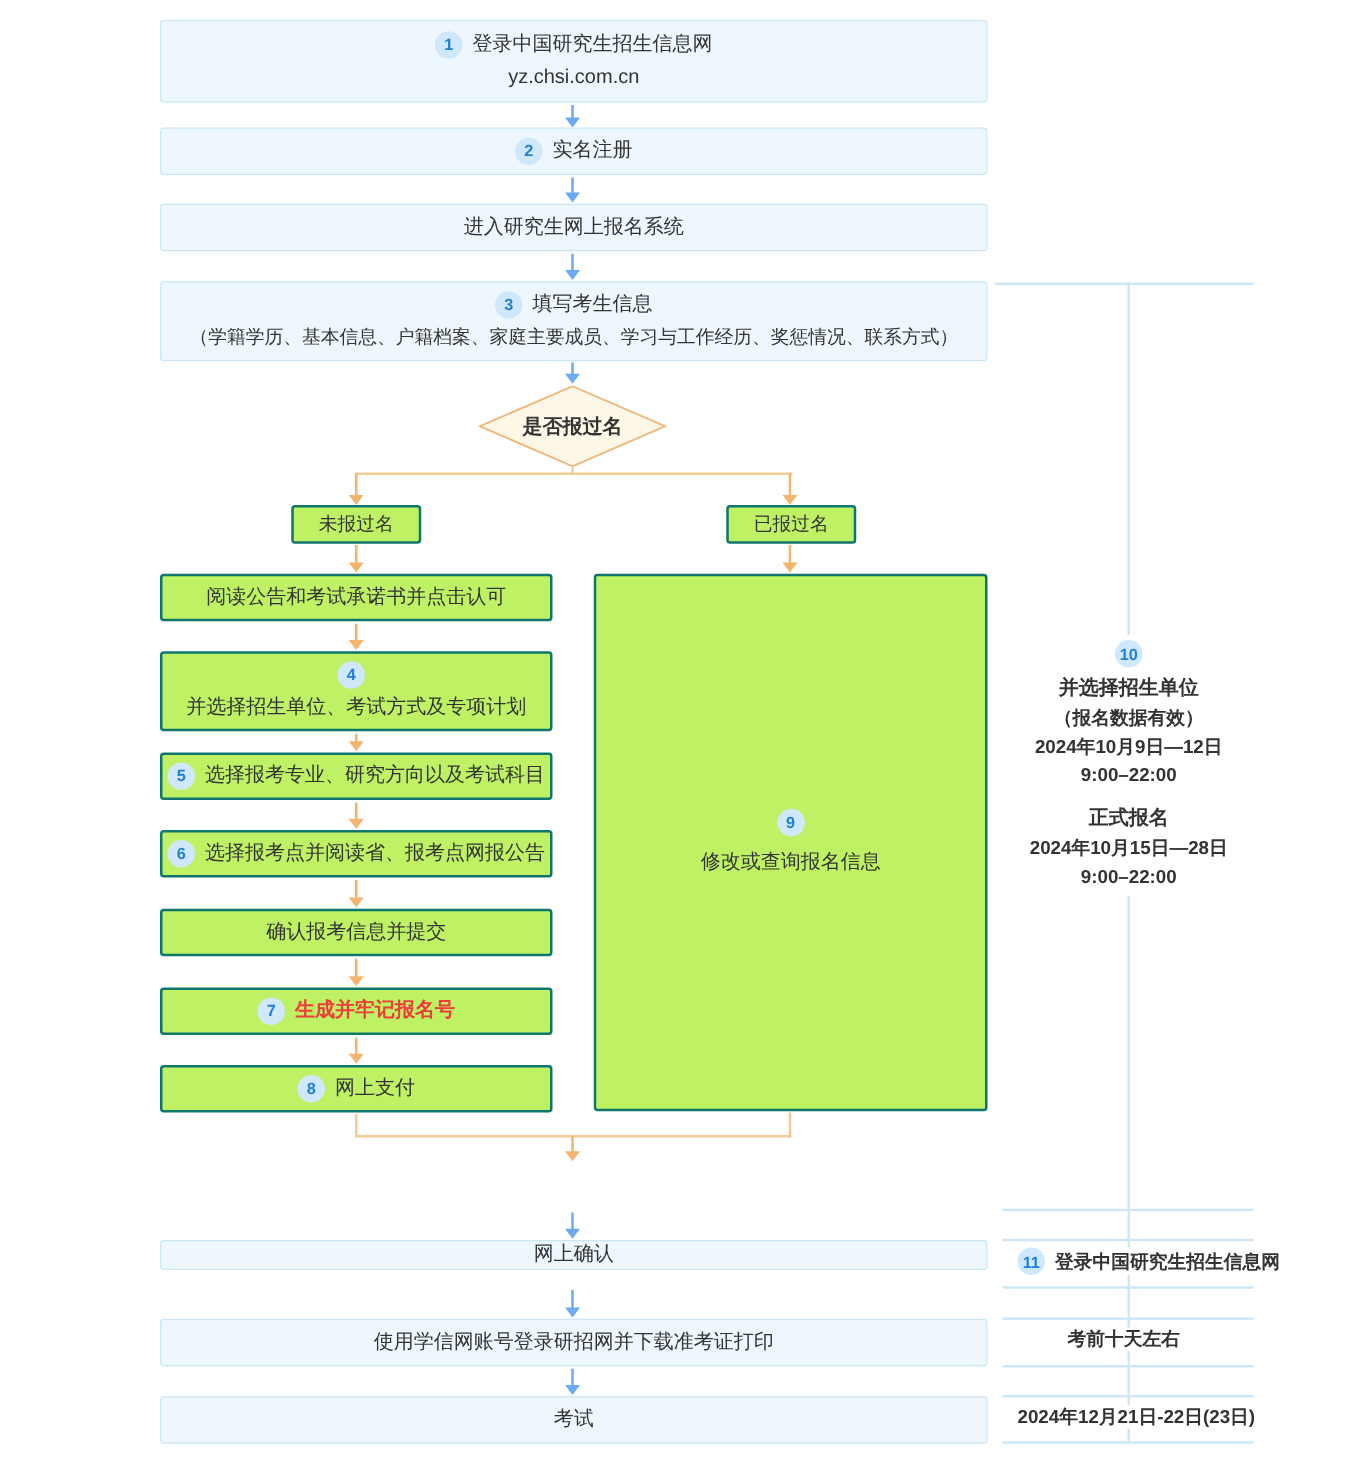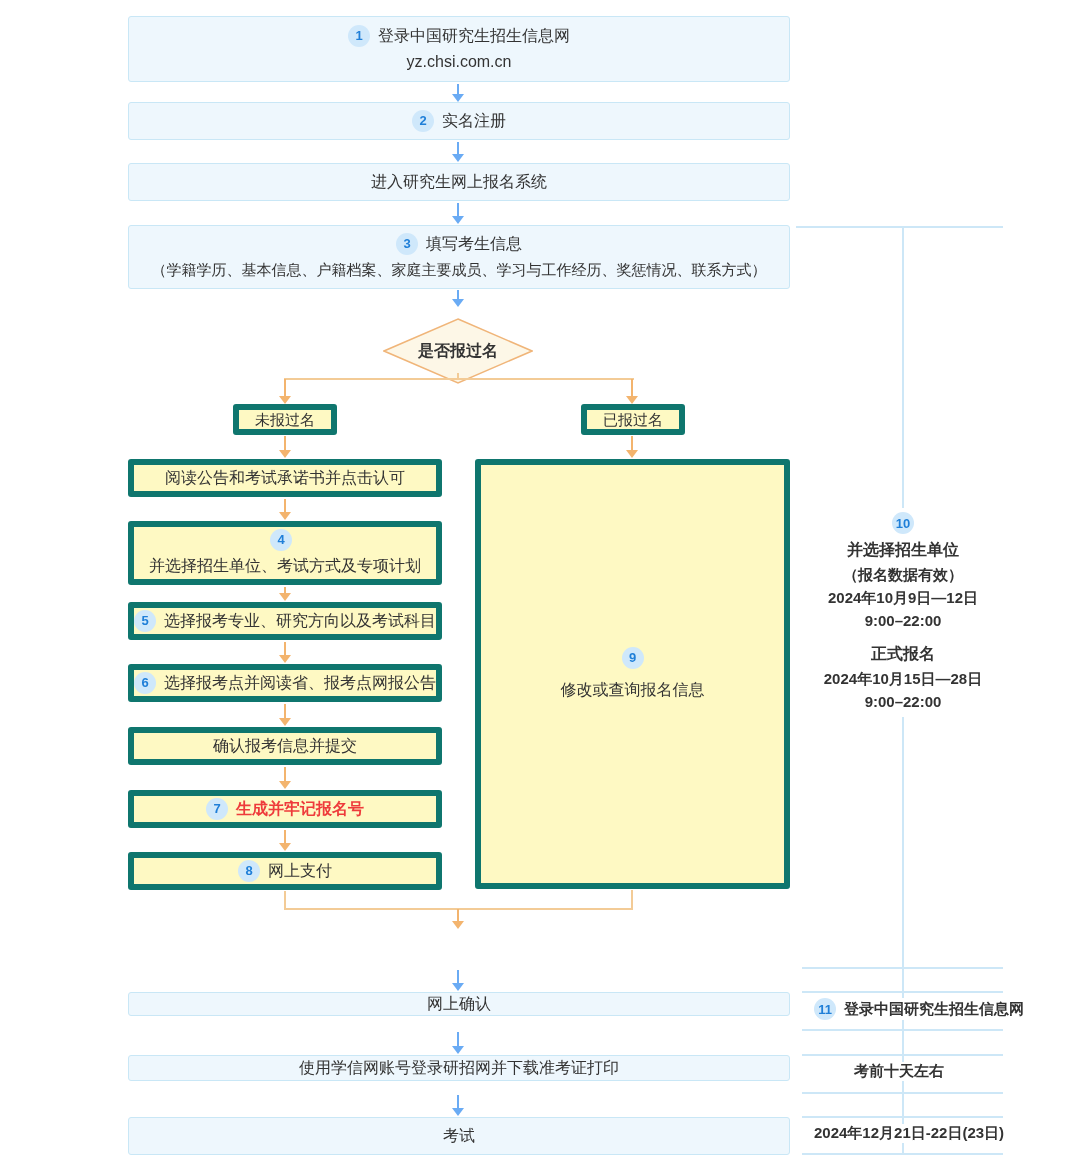--- a/index.html
+++ b/index.html
@@ -3,21 +3,21 @@
 <meta charset="utf-8">
 <style>
   html,body{margin:0;padding:0;background:#ffffff;}
   body{font-family:"Liberation Sans","DejaVu Sans",sans-serif;color:#333;}
   #canvas{position:relative;width:1080px;height:1175px;background:#fff;overflow:hidden;}
 
   .box{position:absolute;box-sizing:border-box;display:flex;flex-direction:column;
        align-items:center;justify-content:center;font-size:16px;line-height:22px;
        border-radius:3px;text-align:center;}
   .blue{background:#eef7fd;border:1px solid #c9e7f6;}
-  .cream{background:#fef9c3;border:6px solid #0f766e;}
+  .cream{background:#bef264;border:2px solid #0f766e;}
 
   .row{display:flex;align-items:center;justify-content:center;}
   .badge{display:inline-flex;align-items:center;justify-content:center;flex:none;
          width:22px;height:22px;border-radius:50%;background:#cfe8fb;color:#1f7fd8;
          font-size:13px;font-weight:600;margin-right:8px;}
   .sub{font-size:15px;margin-top:4px;}
   .red{color:#ee3b3b;font-weight:700;}
 
   .arrow{position:absolute;width:12px;}
   .arrow .stem{position:absolute;left:5px;top:0;bottom:6px;width:2px;}
@@ -88,21 +88,21 @@
       <span>填写考生信息</span>
     </div>
     <div class="sub">（学籍学历、基本信息、户籍档案、家庭主要成员、学习与工作经历、奖惩情况、联系方式）</div>
   </div>
 
   <div class="arrow blue-a" style="left:452px;top:290px;height:17px;">
       <i class="stem"></i>
       <i class="head"></i>
     </div>
 
-  <div class="diamond" style="left:383px;top:318px;width:150px;height:66px;">
+  <div class="diamond" style="left:383px;top:308px;width:150px;height:66px;">
     <svg width="150" height="66" style="position:absolute;left:0;top:0;">
       <polygon points="75,1 149,33 75,65 1,33" fill="#fdf7e7" stroke="#f0b579" stroke-width="1.5"></polygon>
     </svg>
     <span>是否报过名</span>
   </div>
 
   <div class="oline" style="left:457px;top:373px;width:2px;height:6px;"></div>
   <div class="oline" style="left:284px;top:378px;width:350px;height:2px;"></div>
   <div class="arrow orange-a" style="left:279px;top:379px;height:25px;">
       <i class="stem"></i>
@@ -223,21 +223,21 @@
 
   <div class="box blue" style="left:128px;top:992px;width:662px;height:24px;">
     <span>网上确认</span>
   </div>
 
   <div class="arrow blue-a" style="left:452px;top:1032px;height:22px;">
       <i class="stem"></i>
       <i class="head"></i>
     </div>
 
-  <div class="box blue" style="left:128px;top:1055px;width:662px;height:26px;justify-content:center;">
+  <div class="box blue" style="left:128px;top:1055px;width:662px;height:38px;justify-content:center;">
     <span>使用学信网账号登录研招网并下载准考证打印</span>
   </div>
 
   <div class="arrow blue-a" style="left:452px;top:1095px;height:21px;">
       <i class="stem"></i>
       <i class="head"></i>
     </div>
 
   <div class="box blue" style="left:128px;top:1117px;width:662px;height:38px;">
     <span>考试</span>

